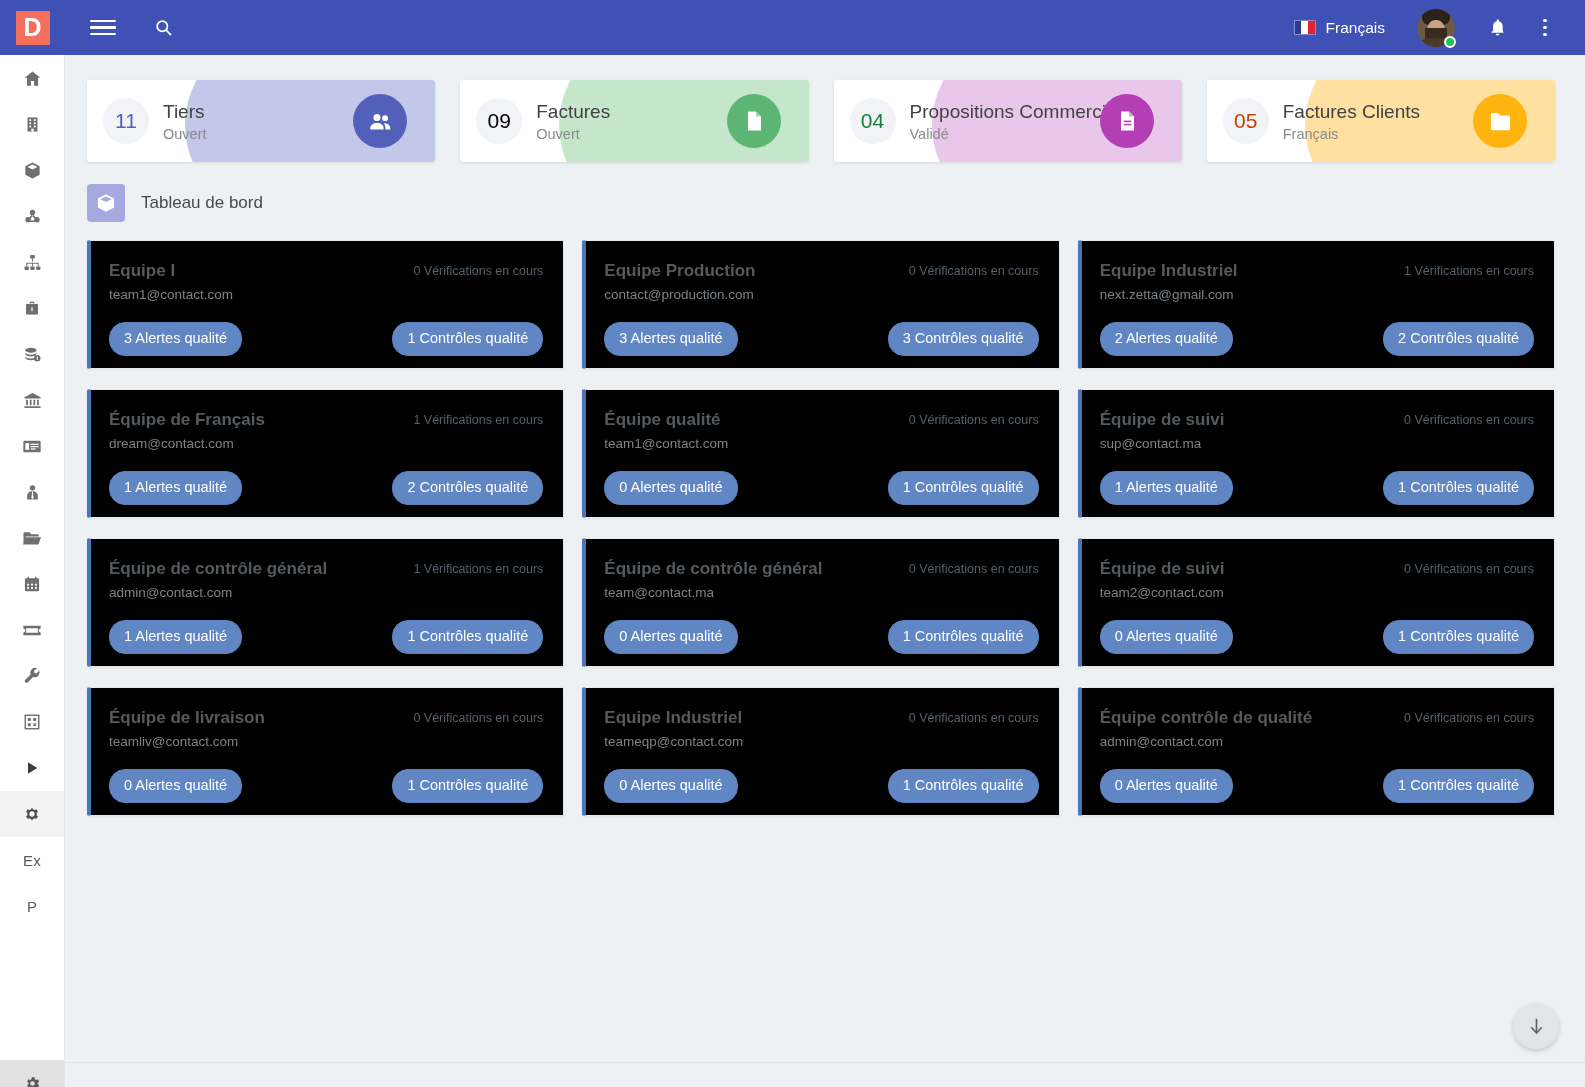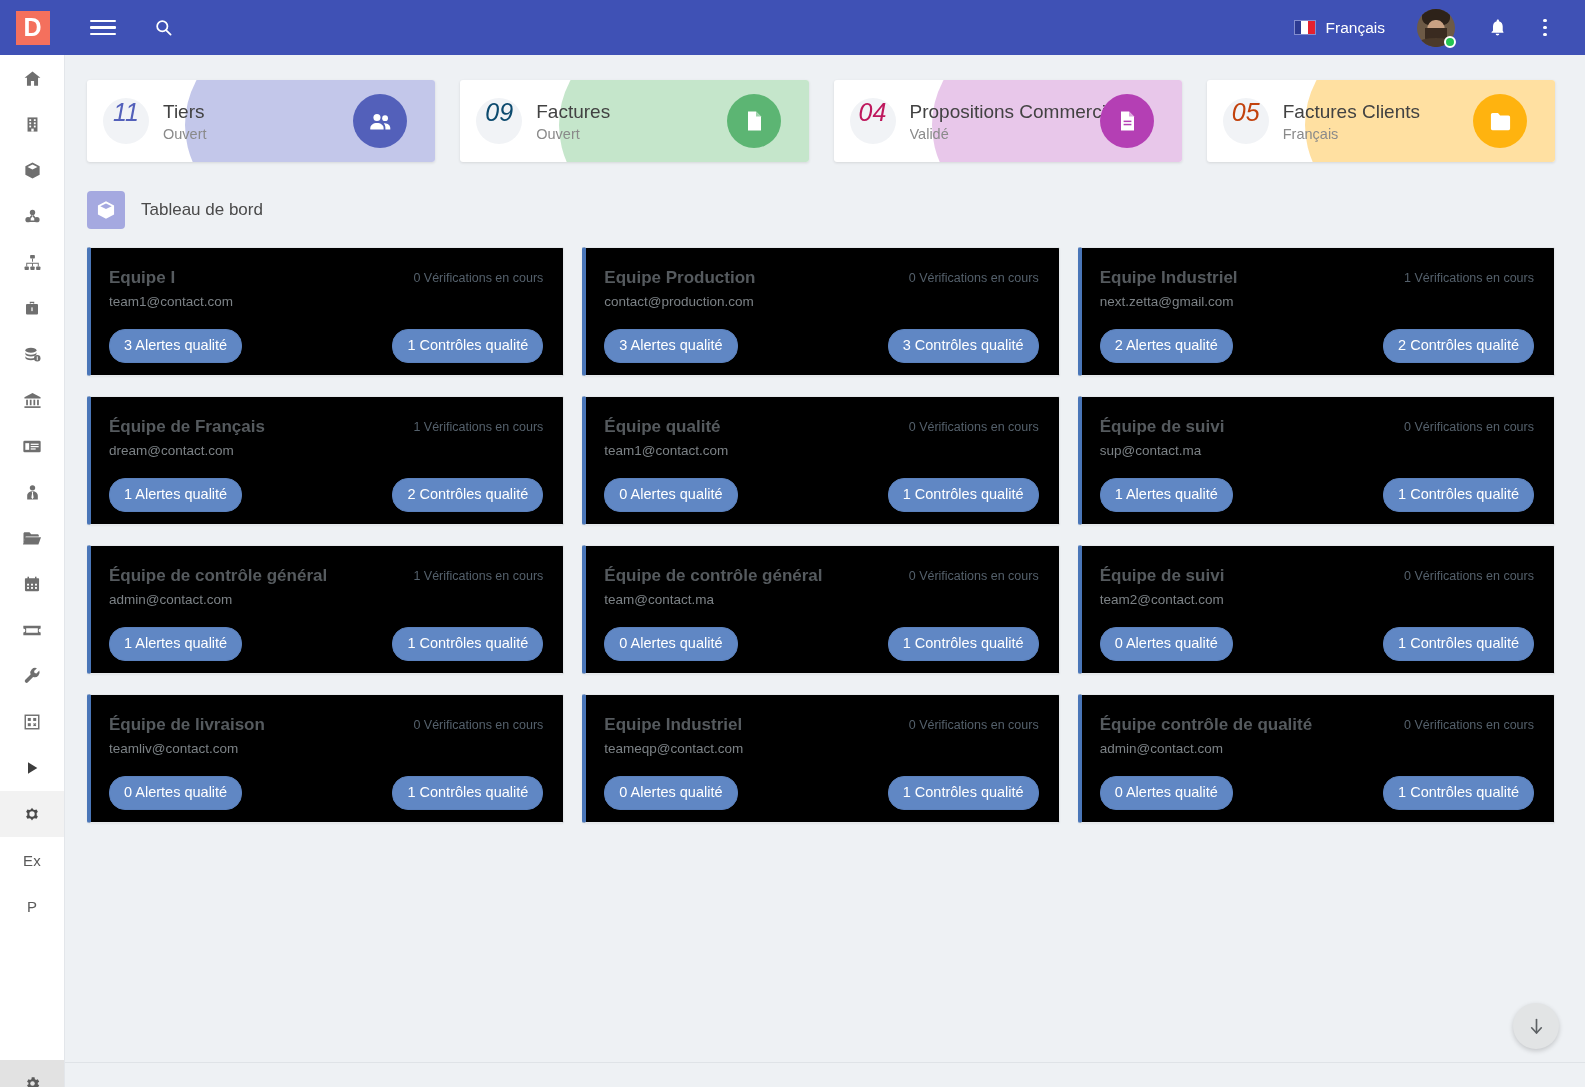--- a/index.html
+++ b/index.html
@@ -191,24 +191,23 @@
     width: 290px; height: 230px;
     border-radius: 50%;
   }
   .stat-badge {
     position: relative;
     z-index: 2;
     margin-left: 16px;
     width: 46px; height: 46px;
     border-radius: 50%;
     background: #f1f3f6;
-    display: flex; justify-content: center;
-    font-size: 25px;
+    display: flex; align-items: center; justify-content: center;
+    font-size: 21px;
     font-weight: 500;
-    font-style: italic;
   }
   .stat-texts {
     position: relative; z-index: 2;
     margin-left: 14px;
     white-space: nowrap;
     overflow: hidden;
   }
   .stat-title {
     font-size: 19px;
     color: #424242;
@@ -229,21 +228,20 @@
     display: flex; align-items: center; justify-content: center;
   }
   .stat-circle svg { display:block; }
 
   
   .section-head {
     display: flex;
     align-items: center;
     gap: 16px;
     padding: 22px 0 0 22px;
-    margin-top: 7px;
   }
   .section-icon {
     width: 38px; height: 38px;
     border-radius: 4px;
     background: #a5a9e0;
     display: flex; align-items: center; justify-content: center;
   }
   .section-title {
     font-size: 17px;
     color: #4a4a4a;
@@ -551,38 +549,38 @@
             <circle cx="8.6" cy="8.2" r="3.4"></circle>
             <circle cx="16.4" cy="8.8" r="2.8"></circle>
             <path d="M2.2 18.4c0-3.1 2.9-5 6.4-5s6.4 1.9 6.4 5v1.2H2.2z"></path>
             <path d="M16.2 13.6c2.8.2 5.2 1.9 5.2 4.6v1.4h-4.7v-1.6c0-1.7-.6-3.1-1.6-4.1z"></path>
           </svg>
       </div>
     </div>
 
     <div class="stat-card">
       <div class="stat-wave" style="background:#c5e6cb"></div>
-      <div class="stat-badge" style="color:#0c4a6e">
+      <div class="stat-badge" style="color:#000000">
         <span>09</span>
       </div>
       <div class="stat-texts">
         <div class="stat-title">Factures</div>
         <div class="stat-sub">Ouvert</div>
       </div>
       <div class="stat-circle" style="background:#5cb573">
         <svg width="24" height="24" viewBox="0 0 24 24" fill="#ffffff">
             <path d="M6 2.6h8l5 5v13.8H6z"></path>
             <path d="M14 2.6l5 5h-5z" fill="#9ed3ab"></path>
           </svg>
       </div>
     </div>
 
     <div class="stat-card">
       <div class="stat-wave" style="background:#e8c7ea"></div>
-      <div class="stat-badge" style="color:#be185d">
+      <div class="stat-badge" style="color:#15803d">
         <span>04</span>
       </div>
       <div class="stat-texts">
         <div class="stat-title">Propositions Commerciales</div>
         <div class="stat-sub">Validé</div>
       </div>
       <div class="stat-circle" style="background:#b43fb4">
         <svg width="24" height="24" viewBox="0 0 24 24" fill="#ffffff">
             <path d="M6 2.6h8l5 5v13.8H6z"></path>
             <path d="M14 2.6l5 5h-5z" fill="#dca5dd"></path>

